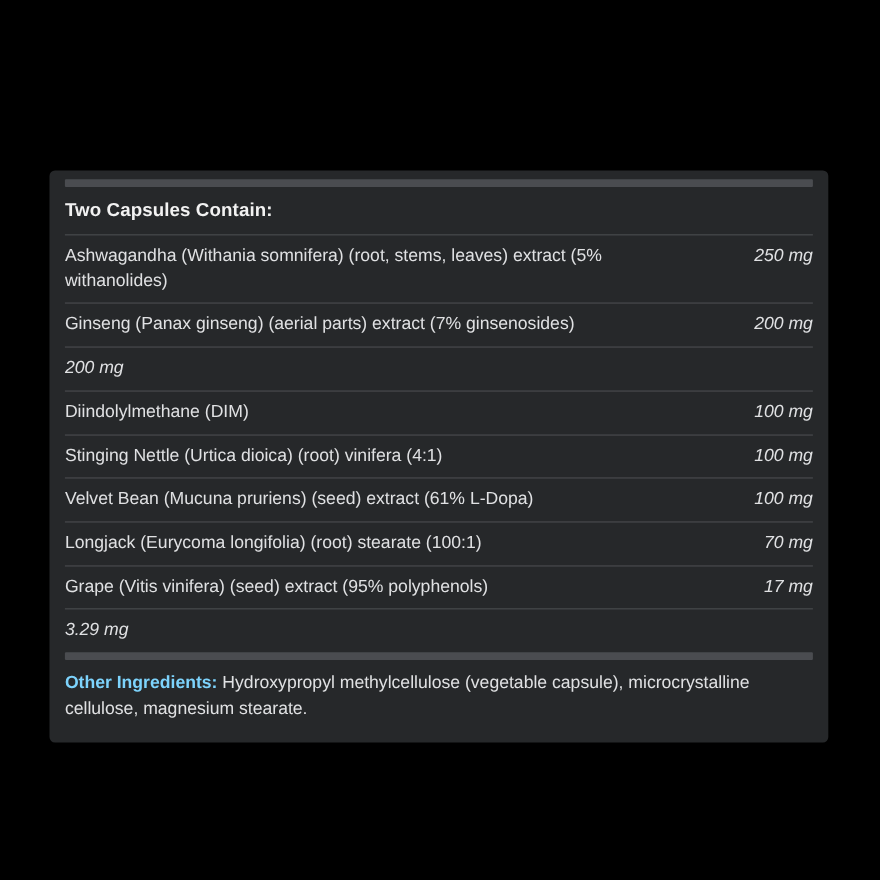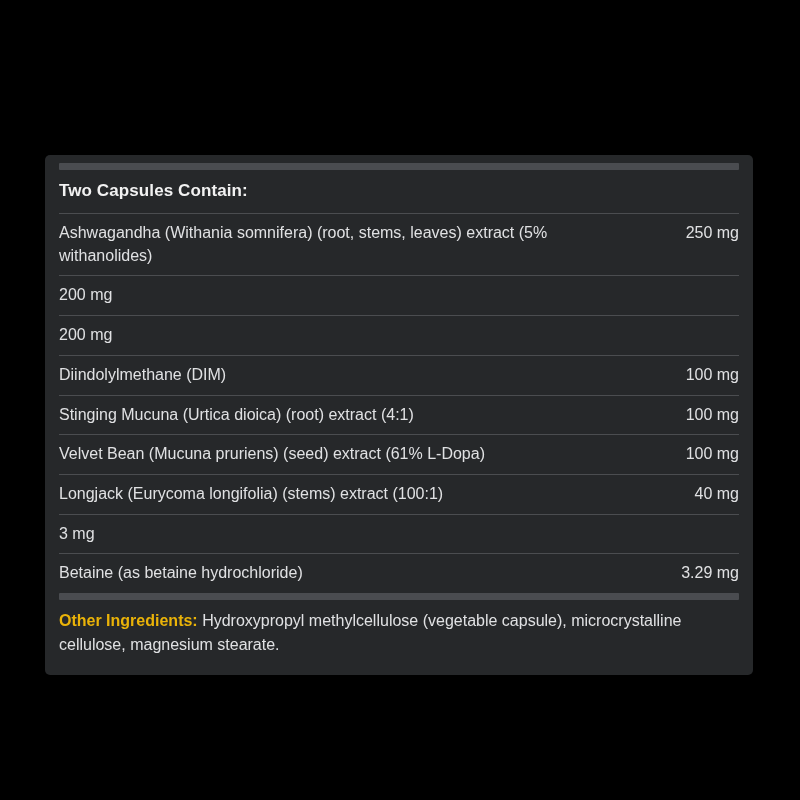--- a/index.html
+++ b/index.html
@@ -56,75 +56,77 @@
     color: #e0e1e3;
   }
   .row .name {
     flex: 1 1 auto;
     max-width: 560px;
   }
   .row .amount {
     white-space: nowrap;
     text-align: center;
     flex: 0 0 auto;
+    font-style: italic;
   }
   .footer {
     margin: 0;
     padding: 9px 0 4px 0;
     font-size: 16px;
     line-height: 1.5;
     color: #e0e1e3;
   }
   .footer strong {
-    color: #eab308;
+    color: #7dd3fc;
     font-weight: bold;
   }
 </style>
 </head>
 <body>
 
 <div class="stage">
   <section class="panel">
 
     <div class="bar top"></div>
 
     <h1 class="header">Two Capsules Contain:</h1>
 
     <div class="rows">
       <div class="row">
         <span class="name">Ashwagandha (Withania somnifera) (root, stems, leaves) extract (5% withanolides)</span>
         <span class="amount">250 mg</span>
       </div>
       <div class="row">
+        <span class="name">Ginseng (Panax ginseng) (aerial parts) extract (7% ginsenosides)</span>
         <span class="amount">200 mg</span>
       </div>
       <div class="row">
         <span class="amount">200 mg</span>
       </div>
       <div class="row">
         <span class="name">Diindolylmethane (DIM)</span>
         <span class="amount">100 mg</span>
       </div>
       <div class="row">
-        <span class="name">Stinging Mucuna (Urtica dioica) (root) extract (4:1)</span>
+        <span class="name">Stinging Nettle (Urtica dioica) (root) vinifera (4:1)</span>
         <span class="amount">100 mg</span>
       </div>
       <div class="row">
         <span class="name">Velvet Bean (Mucuna pruriens) (seed) extract (61% L-Dopa)</span>
         <span class="amount">100 mg</span>
       </div>
       <div class="row">
-        <span class="name">Longjack (Eurycoma longifolia) (stems) extract (100:1)</span>
-        <span class="amount">40 mg</span>
+        <span class="name">Longjack (Eurycoma longifolia) (root) stearate (100:1)</span>
+        <span class="amount">70 mg</span>
       </div>
       <div class="row">
-        <span class="amount">3 mg</span>
+        <span class="name">Grape (Vitis vinifera) (seed) extract (95% polyphenols)</span>
+        <span class="amount">17 mg</span>
       </div>
       <div class="row">
-        <span class="name">Betaine (as betaine hydrochloride)</span>
         <span class="amount">3.29 mg</span>
       </div>
     </div>
 
     <div class="bar bottom"></div>
 
     <p class="footer">
       <strong>Other Ingredients:</strong>
       <span>Hydroxypropyl methylcellulose (vegetable capsule), microcrystalline cellulose, magnesium stearate.</span>
     </p>

